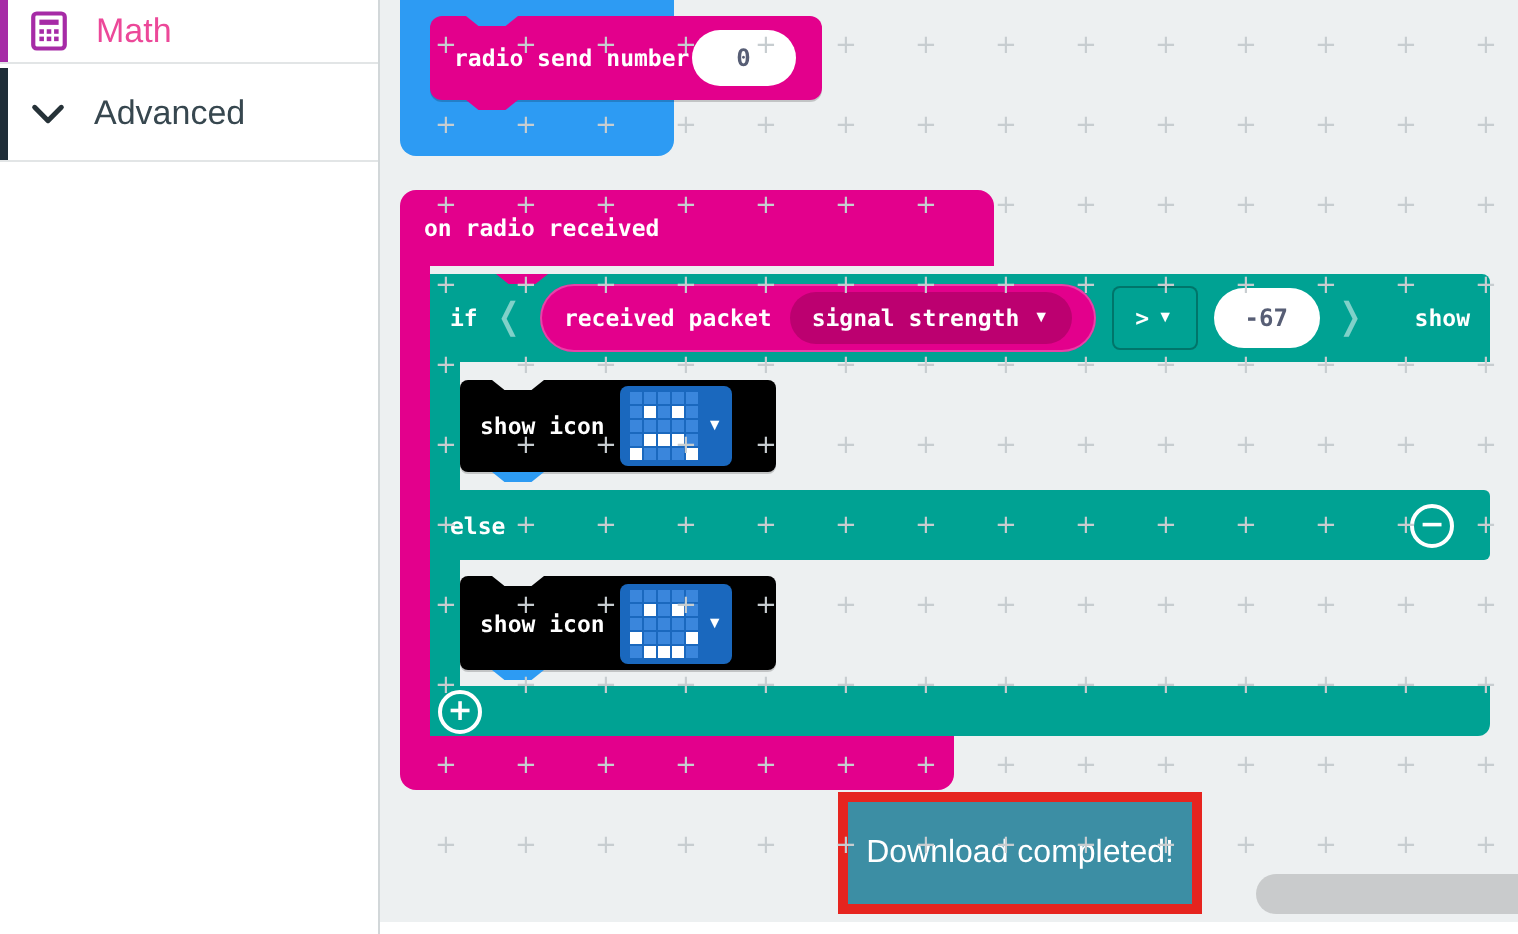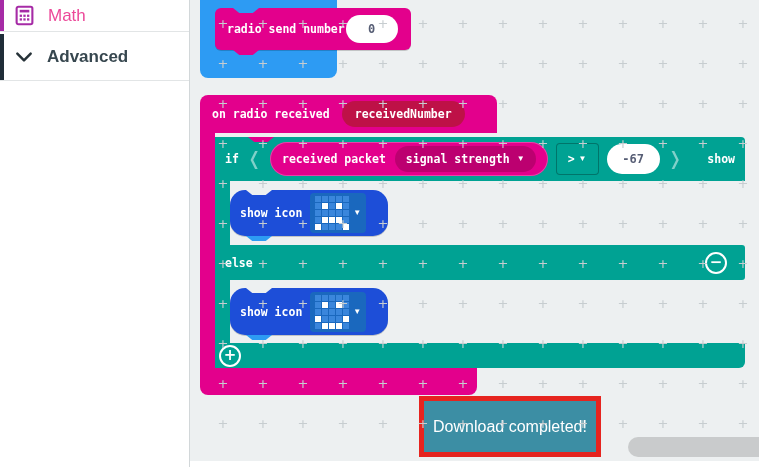--- a/index.html
+++ b/index.html
@@ -4,21 +4,21 @@
 <style>
   * { margin:0; padding:0; box-sizing:border-box; }
   html,body { width:759px; height:467px; overflow:hidden; background:#fff;
               font-family:"Liberation Sans", sans-serif; }
 
   
   .sidebar { position:absolute; left:0; top:0; width:190px; height:467px;
              background:#fff; border-right:1px solid #d2d7d9; }
   .side-item { position:relative; display:flex; align-items:center; gap:13px;
                height:31px; padding-left:14px; cursor:pointer; }
-  .side-item.advanced { height:46px; margin-top:2px;font-weight:bold; }
+  .side-item.advanced { height:46px; margin-top:2px; }
   .cat-bar { position:absolute; left:0; top:0; bottom:0; width:4px; }
   .side-label { font-size:17px; }
   .divider { height:1px; background:#e2e5e6; }
 
   
   .canvas { position:absolute; left:190px; top:0; width:569px; height:461px;
             background:#edf0f1; overflow:hidden; }
   .cross { position:absolute; color:#c7cdd0; font-size:13px; line-height:1;
            transform:translate(-50%,-50%); pointer-events:none;
            font-family:"DejaVu Sans", sans-serif; }
@@ -73,21 +73,21 @@
   .dd-pill { height:26px; background:#bc0070; border-radius:13px;
              display:flex; align-items:center; gap:7px; padding:0 11px; cursor:pointer; }
   .dd-arrow { color:#fff; font-size:8px; line-height:1; }
   .op-dd { width:43px; height:32px; border:1px solid rgba(0,0,0,.28);
            border-radius:4px; display:flex; align-items:center; justify-content:center;
            gap:4px; background:#00a293; cursor:pointer; }
   .cmp-oval { width:53px; height:30px; border-radius:15px; }
   .then-label { margin-left:auto; }
 
   
-  .show-icon { width:158px; height:46px; background:#1d4ed8; border-radius:15px;
+  .show-icon { width:158px; height:46px; background:#000000; border-radius:4px;
                display:flex; align-items:center; gap:8px; padding:0 10px;
                box-shadow:0 1px 0 rgba(0,0,0,.18); }
   .icon-btn { width:56px; height:40px; background:#1a68be; border-radius:4px;
               display:flex; align-items:center; justify-content:center; gap:4px;
               cursor:pointer; }
   .led-grid { display:grid; grid-template-columns:repeat(5,6px);
               grid-auto-rows:6px; gap:1px; }
   .led { background:#3a86dc; }
   .led.on { background:#fff; }
 
@@ -151,23 +151,20 @@
 
   <div class="abs radio-send">
     <span class="notch" style="left:18px; top:0; background:#2d9bf3"></span>
     <span class="tab" style="left:18px; top:42px; background:#e3008c"></span>
     <span class="blocktext">radio send number</span>
     <span class="oval">0</span>
   </div>
 
   <div class="abs radio-header">
     <span class="blocktext">on radio received</span>
-    <span class="var-pill">
-      <span class="blocktext">receivedNumber</span>
-    </span>
   </div>
   <div class="abs radio-spine"></div>
   <div class="abs radio-bottom"></div>
 
   <div class="abs if-spine if-part"></div>
 
   <div class="abs if-header if-part">
     <span class="notch" style="left:33px; top:0; background:#e3008c"></span>
     <span class="blocktext">if</span>
     <span class="hex-chev">❬</span>

